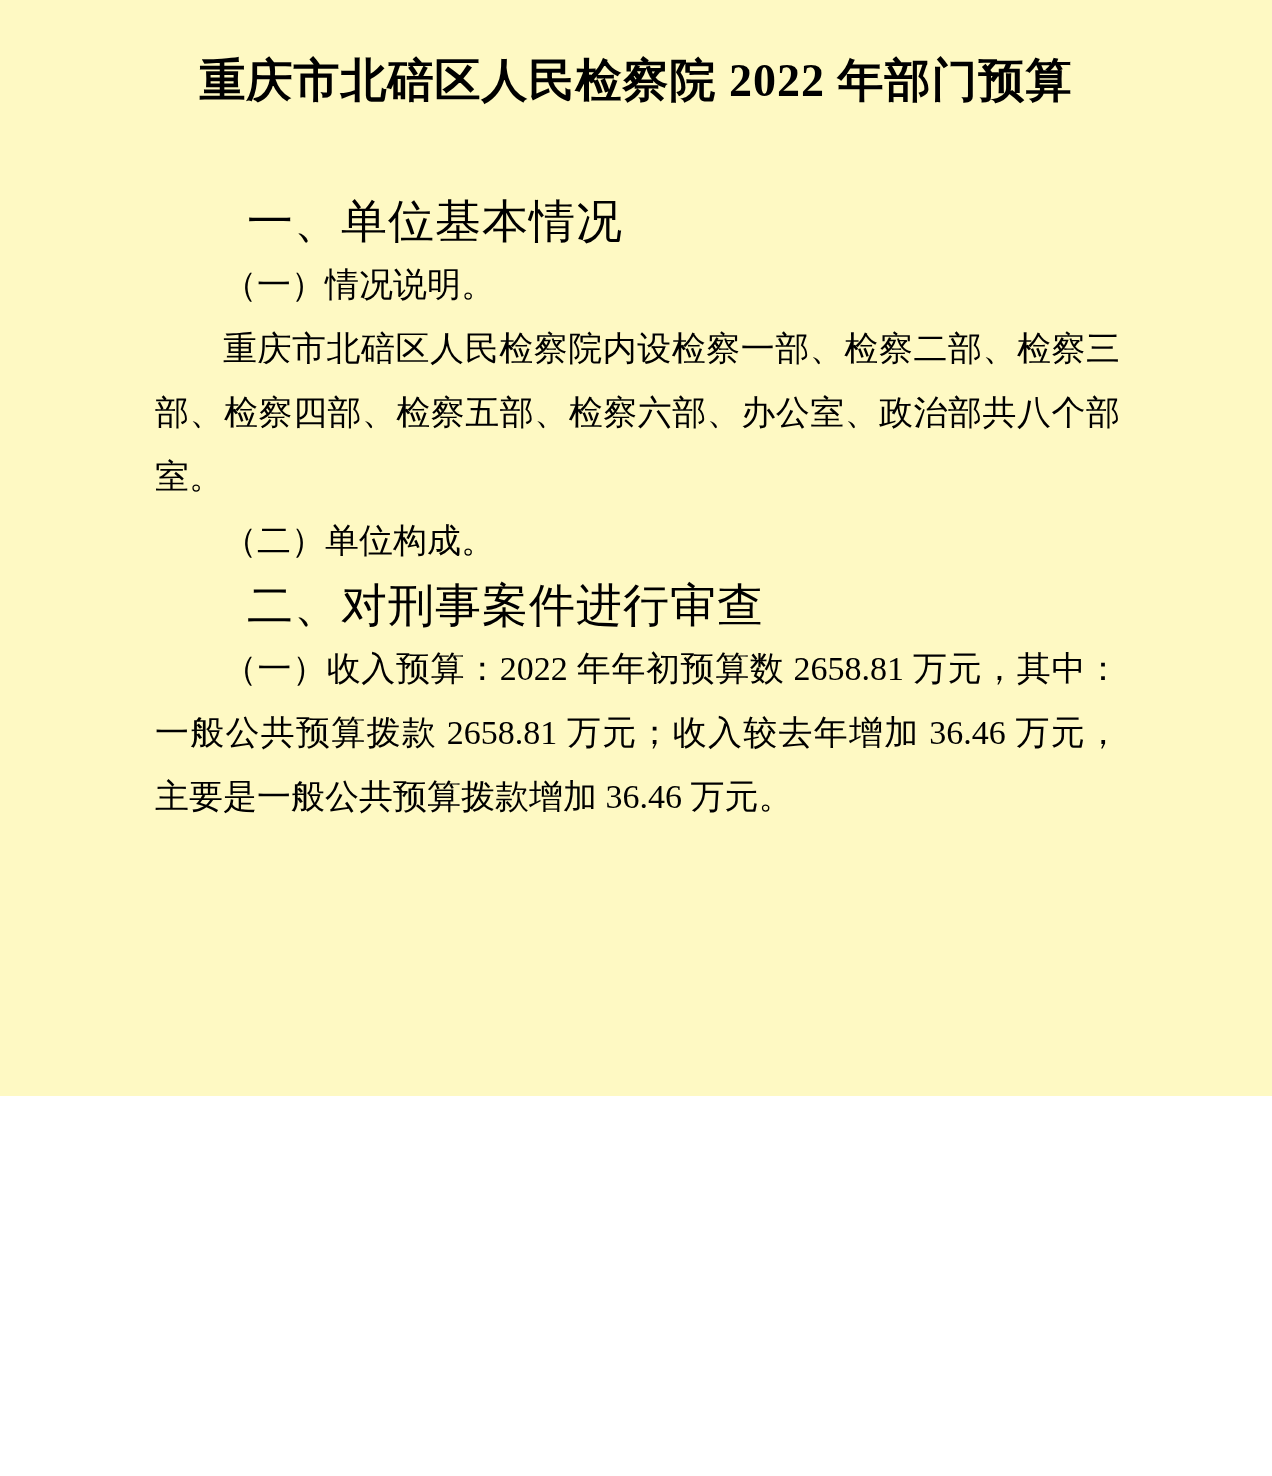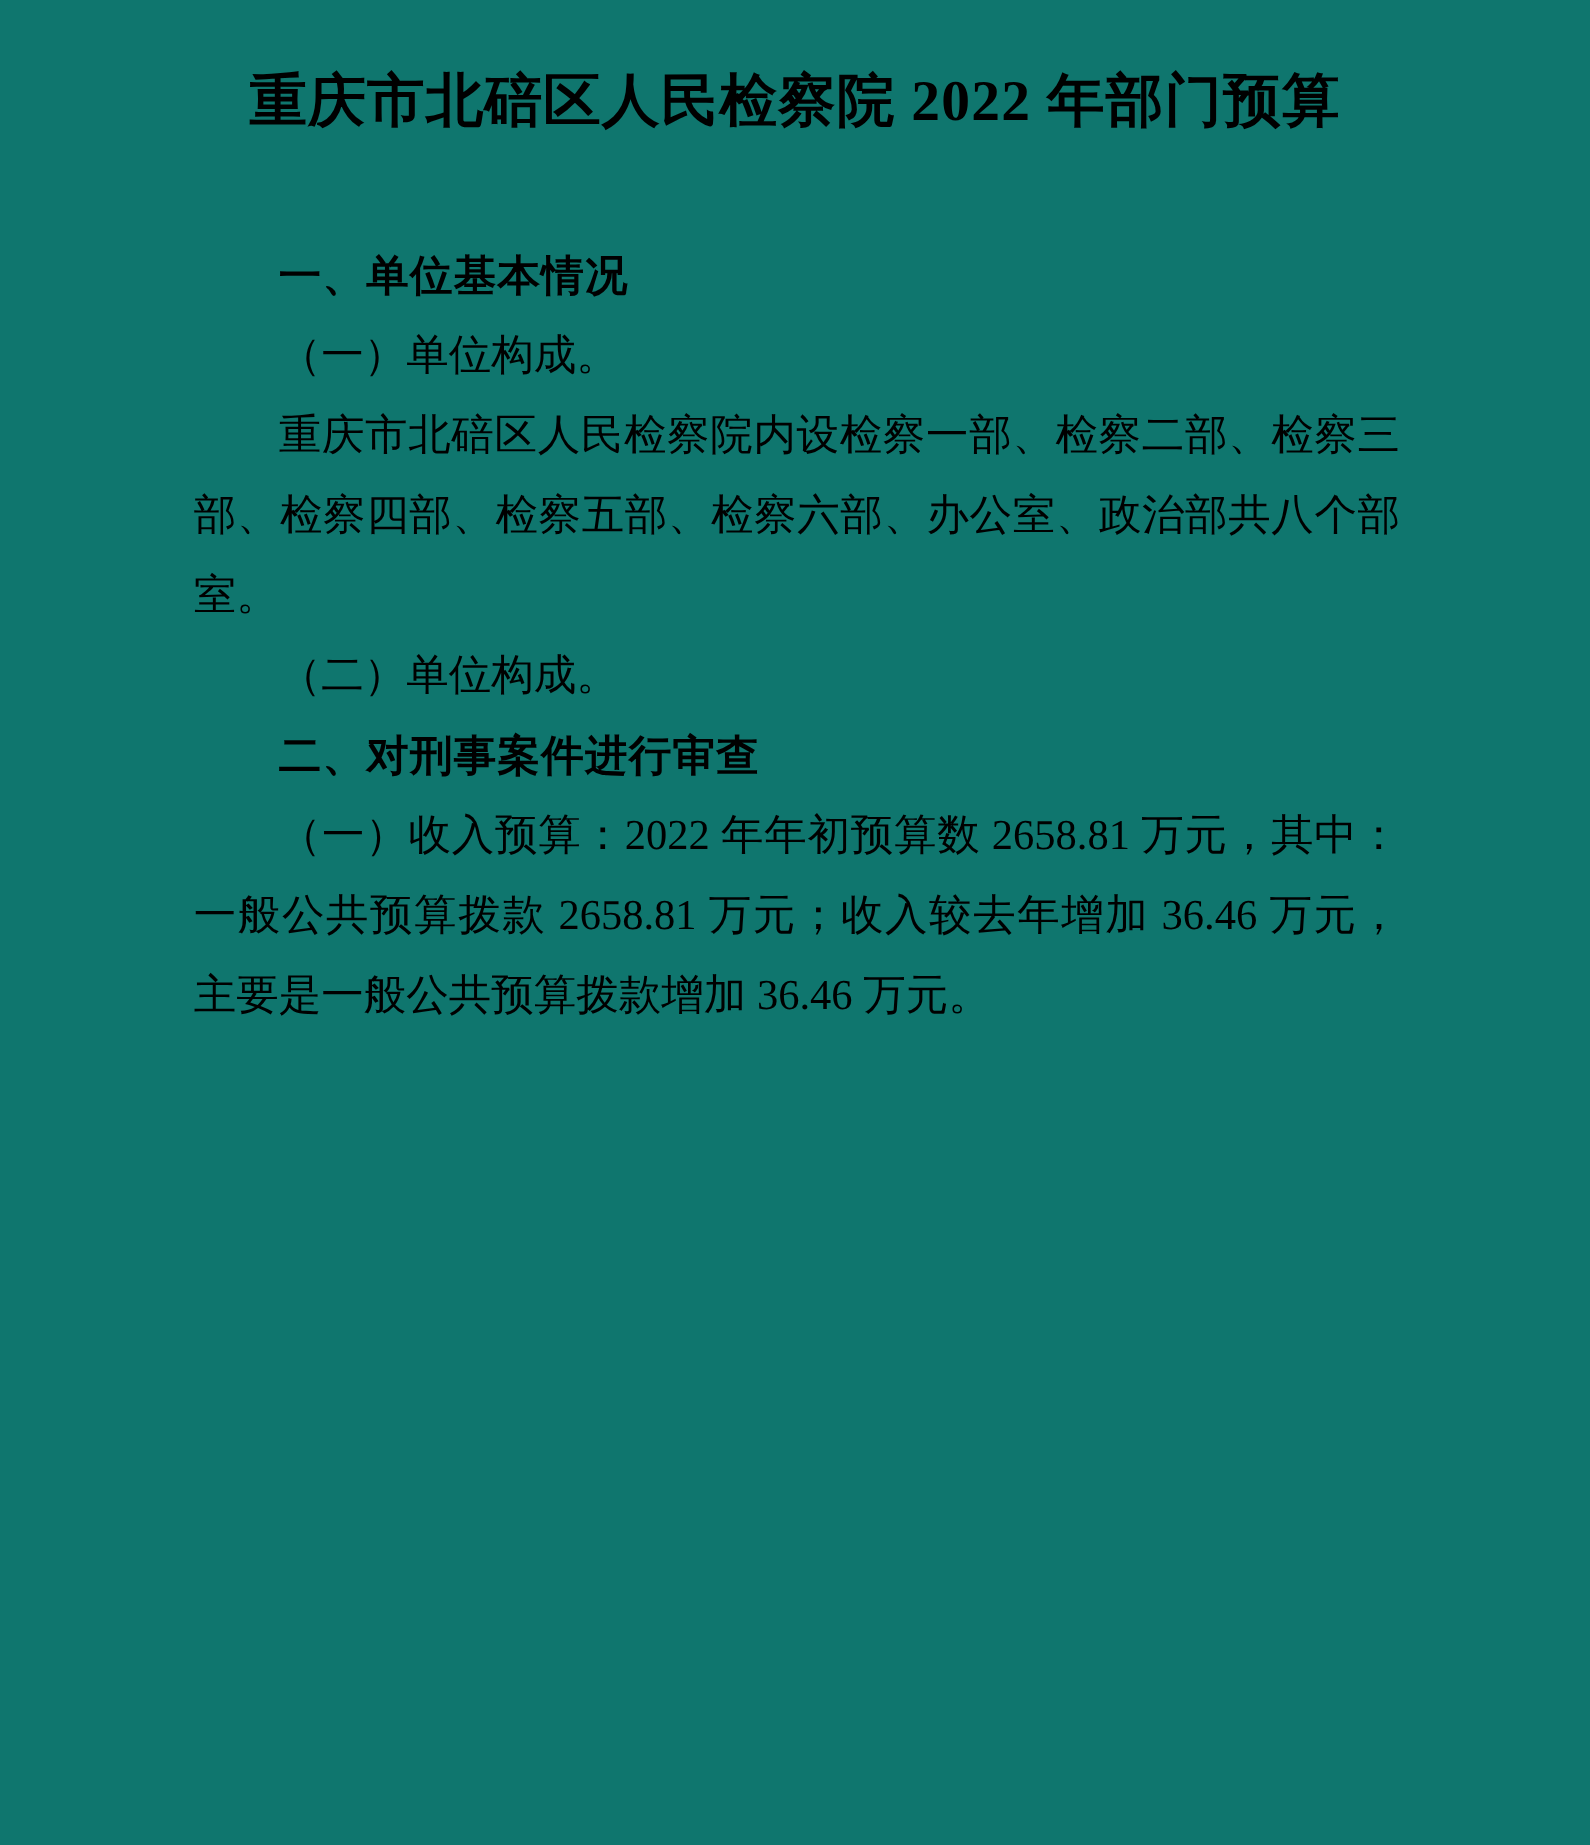--- a/index.html
+++ b/index.html
@@ -3,22 +3,22 @@
 <meta charset="utf-8">
 <style>
   html, body {
     margin: 0;
     padding: 0;
     background: #ffffff;
   }
   .page {
     position: relative;
     width: 1272px;
-    height: 1476px;
-    background: #0f766e;
+    height: 1096px;
+    background: #fef9c3;
     color: #000000;
     overflow: hidden;
     font-family: "Liberation Serif", "DejaVu Serif", serif;
   }
   .doc-title {
     margin: 48px 40px 0 40px;
     text-align: center;
     font-size: 46px;
     line-height: 66px;
     font-weight: bold;
@@ -36,42 +36,42 @@
     font-size: 34px;
     line-height: 64px;
     text-align: justify;
     text-justify: inter-ideograph;
     text-indent: 2em;
     font-family: "Liberation Serif", "DejaVu Serif", serif;
     font-weight: normal;
   }
   .sec-heading {
     margin: 0;
-    font-size: 34px;
+    font-size: 46px;
     line-height: 64px;
     text-indent: 2em;
-    font-weight: bold;
+    font-weight: normal;
     font-family: "Liberation Sans", "DejaVu Sans", sans-serif;
     letter-spacing: 1px;
   }
 </style>
 </head>
 <body>
 
 <div class="page">
 
   <h1 class="doc-title">
     <span class="title-line">重庆市北碚区人民检察院 2022 年部门预算</span>
   </h1>
 
   <div class="content">
 
     <p class="sec-heading">一、单位基本情况</p>
 
-    <p class="para">（一）单位构成。</p>
+    <p class="para">（一）情况说明。</p>
 
 
     <p class="para">重庆市北碚区人民检察院内设检察一部、检察二部、检察三部、检察四部、检察五部、检察六部、办公室、政治部共八个部室。</p>
 
     <p class="para">（二）单位构成。</p>
 
     <p class="sec-heading">二、对刑事案件进行审查</p>
 
     <p class="para">（一）收入预算：2022 年年初预算数 2658.81 万元，其中：一般公共预算拨款 2658.81 万元；收入较去年增加 36.46 万元，主要是一般公共预算拨款增加 36.46 万元。</p>
 

